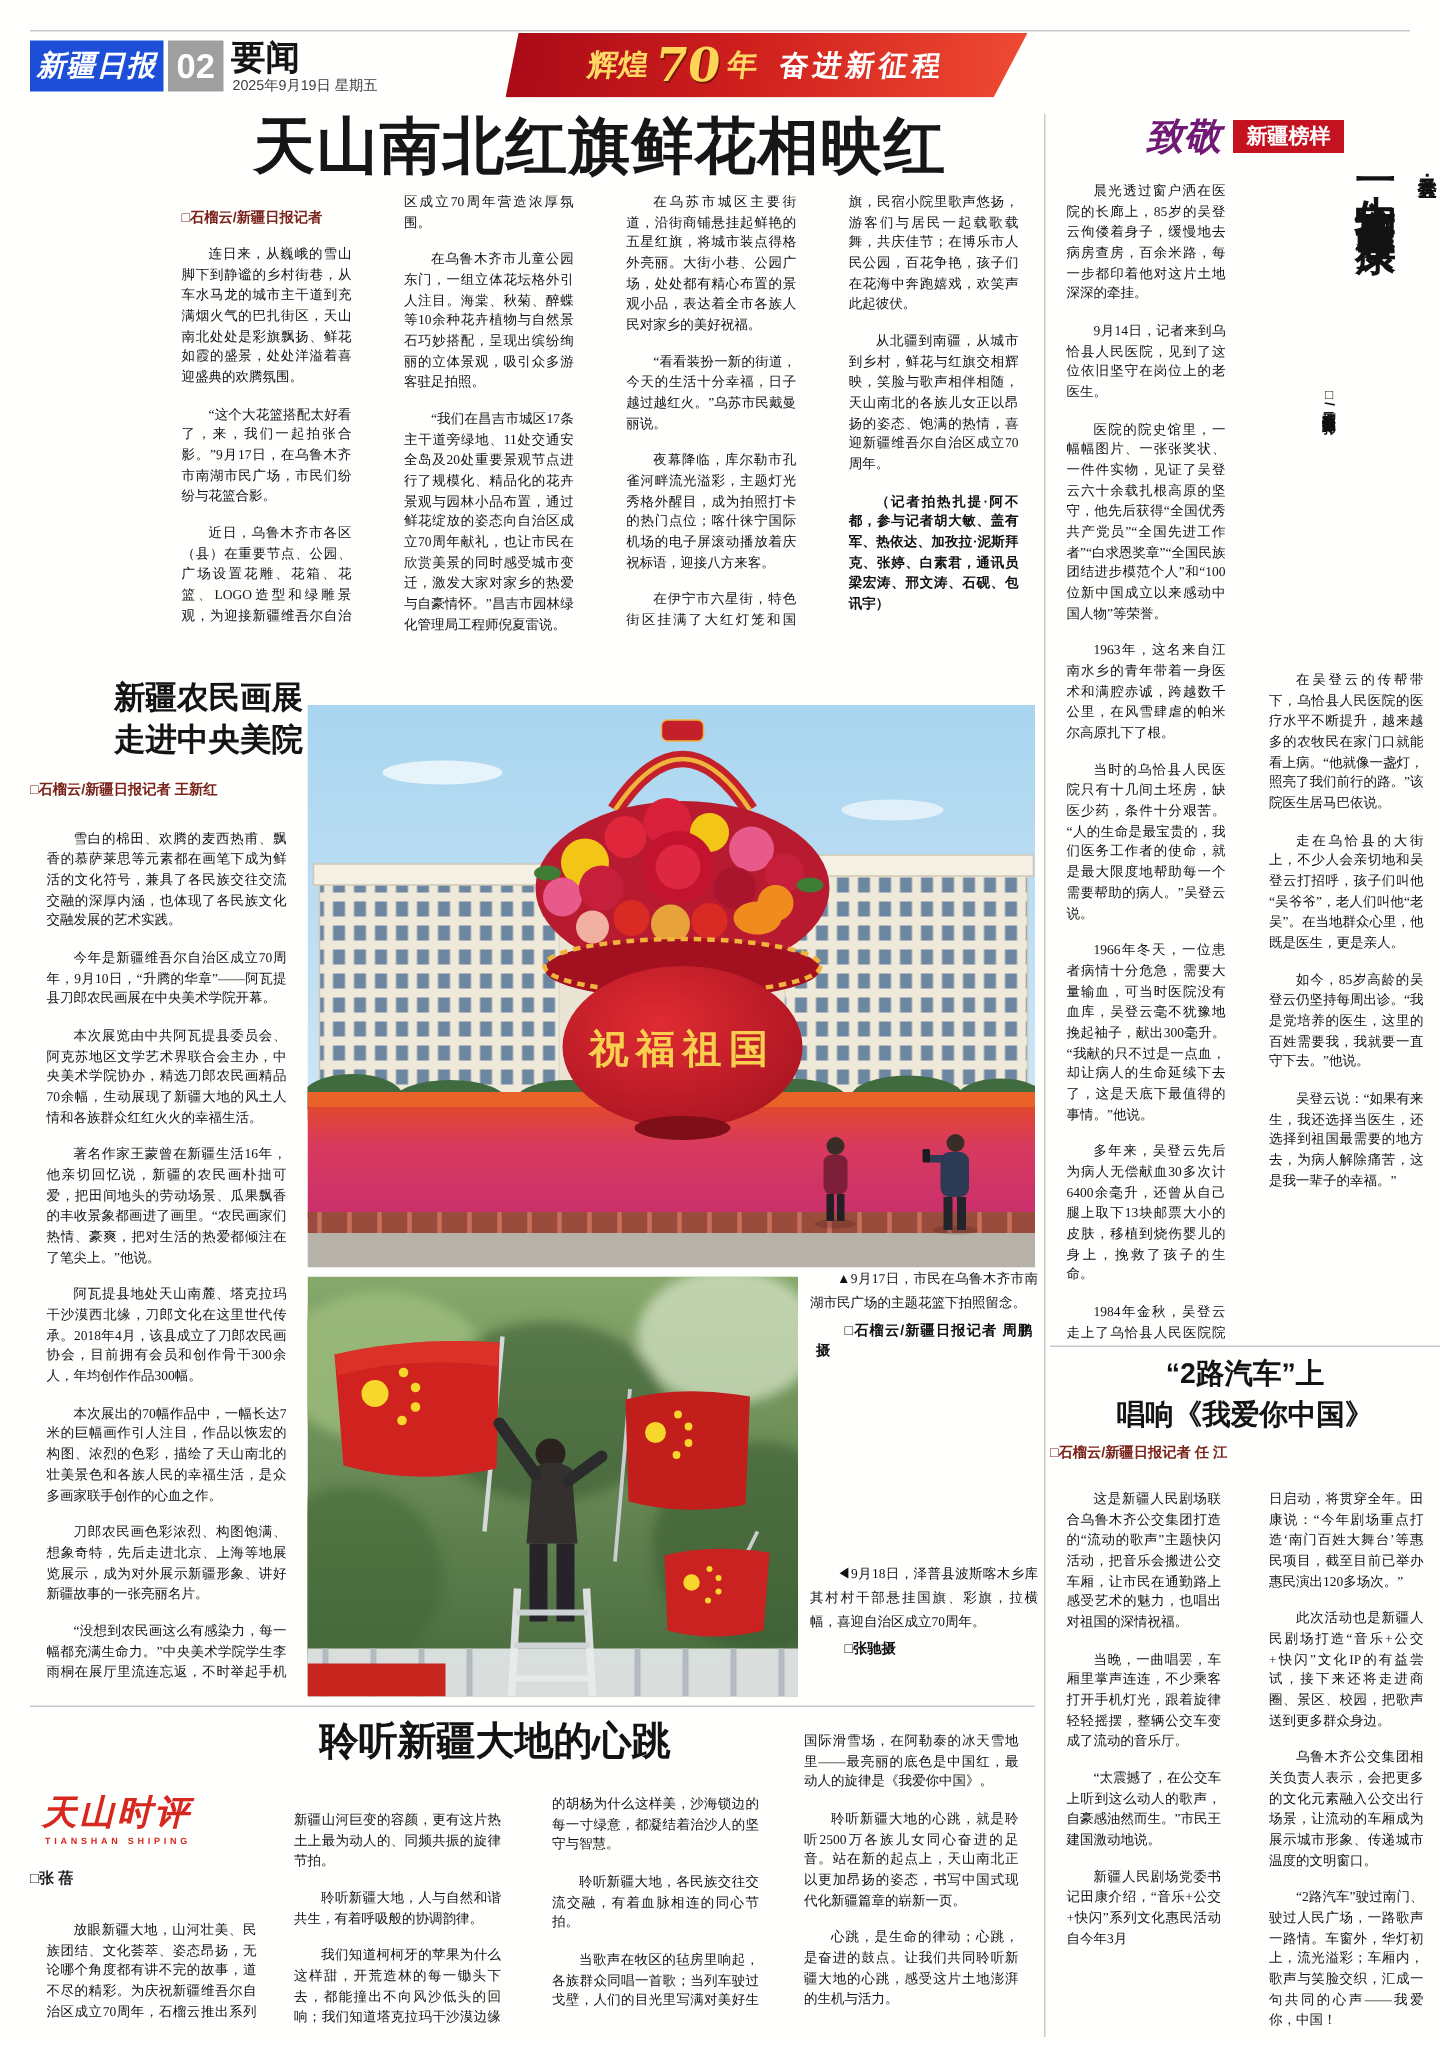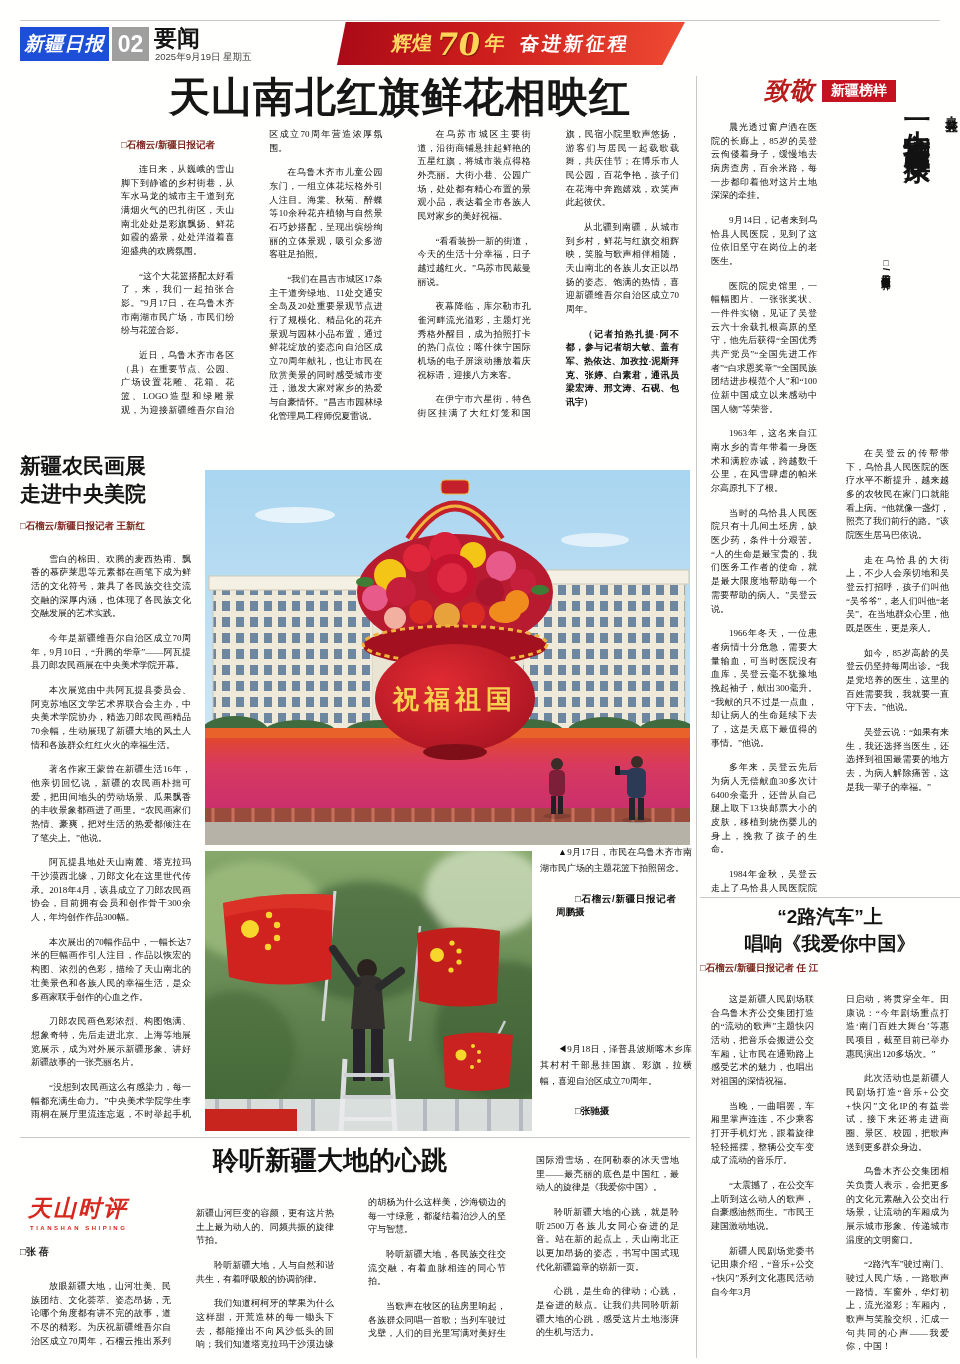--- a/index.html
+++ b/index.html
@@ -28,31 +28,31 @@
   
   .main-headline{left:110px;top:74px;width:580px;text-align:center;
                  font:700 41px/1.15 "Liberation Sans",sans-serif;color:#161616;letter-spacing:1px;}
   .body-txt{font-size:9px;line-height:1.52;text-align:justify;overflow:hidden;}
   .body-txt p{margin:11px;text-indent:2em;}
   .byline{font:700 9.5px "Liberation Sans",sans-serif;color:#7b241c;}
   .main-article{left:110px;top:128px;width:580px;height:338px;column-count:4;column-gap:13px;}
   .main-article .byline{text-indent:0;margin-bottom:5px;}
   .reporters{font-weight:700;}
   .left-article{left:20px;top:452px;width:182px;}
-  .left-article h2{margin:0;text-align:left;font:700 21px/1.35 "Liberation Sans",sans-serif;color:#141414;}
+  .left-article h2{margin:0;text-align:right;font:700 21px/1.35 "Liberation Sans",sans-serif;color:#141414;}
   .left-article .byline{display:block;margin-top:11px;}
   .left-body{margin-top:9px;height:580px;}
   
   .caption{font-size:9px;line-height:1.75;text-align:justify;}
   .caption .cap-txt{text-indent:2em;margin:0;}
-  .caption .credit{margin:16px;font:700 9.5px "Liberation Sans",sans-serif;text-align:justify;text-indent:2em;}
+  .caption .credit{margin:4px;font:700 9.5px "Liberation Sans",sans-serif;text-align:justify;text-indent:2em;}
   
   .v-rule{left:696px;top:76px;width:1px;height:1282px;}
   .badge{left:700px;top:74px;width:260px;text-align:center;}
-  .badge .script{font:italic 700 25px "DejaVu Serif",serif;color:#b91c1c;}
+  .badge .script{font:italic 700 25px "DejaVu Serif",serif;color:#701a75;}
   .badge .boxed{display:inline-block;background:#c41220;color:#fff;padding:2px 9px;margin-left:4px;
                 font:700 14px "Liberation Sans",sans-serif;vertical-align:4px;}
   .hero-col1{left:700px;top:110px;width:128px;height:783px;}
   .v-head{left:835px;top:106px;width:125px;height:324px;display:flex;flex-direction:row-reverse;
           justify-content:flex-start;gap:7px;}
   .v-head>div{writing-mode:vertical-rl;}
   .v-kicker{font:700 13px "Liberation Sans",sans-serif;padding-top:3px;}
   .v-title{font:700 27px "Liberation Sans",sans-serif;letter-spacing:3px;color:#131313;}
   .v-byline{font:700 9px "Liberation Sans",sans-serif;padding-top:152px;}
   .hero-col2{left:835px;top:436px;width:125px;height:457px;}

